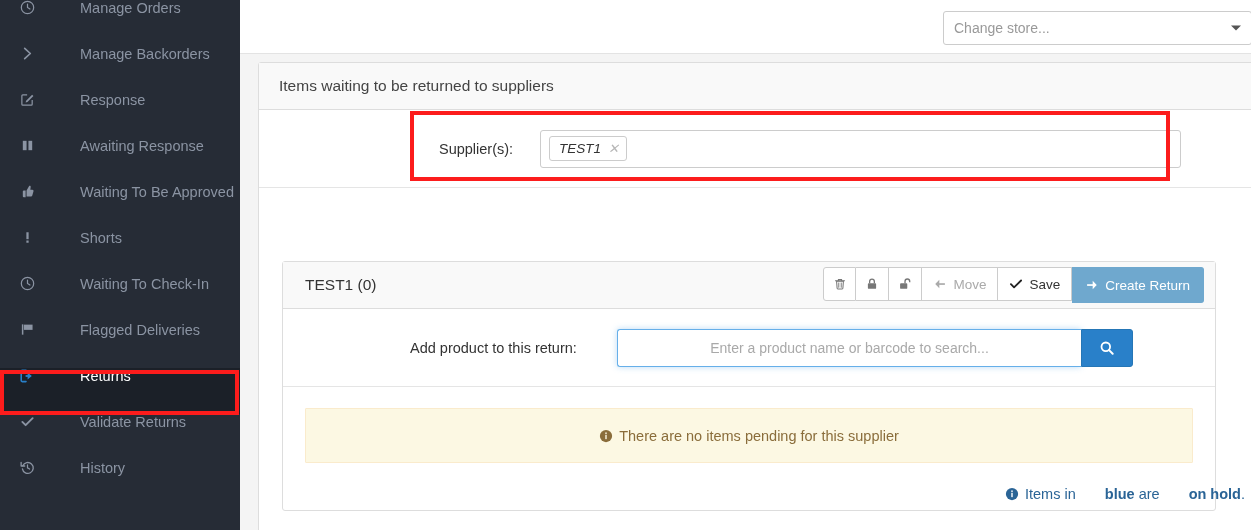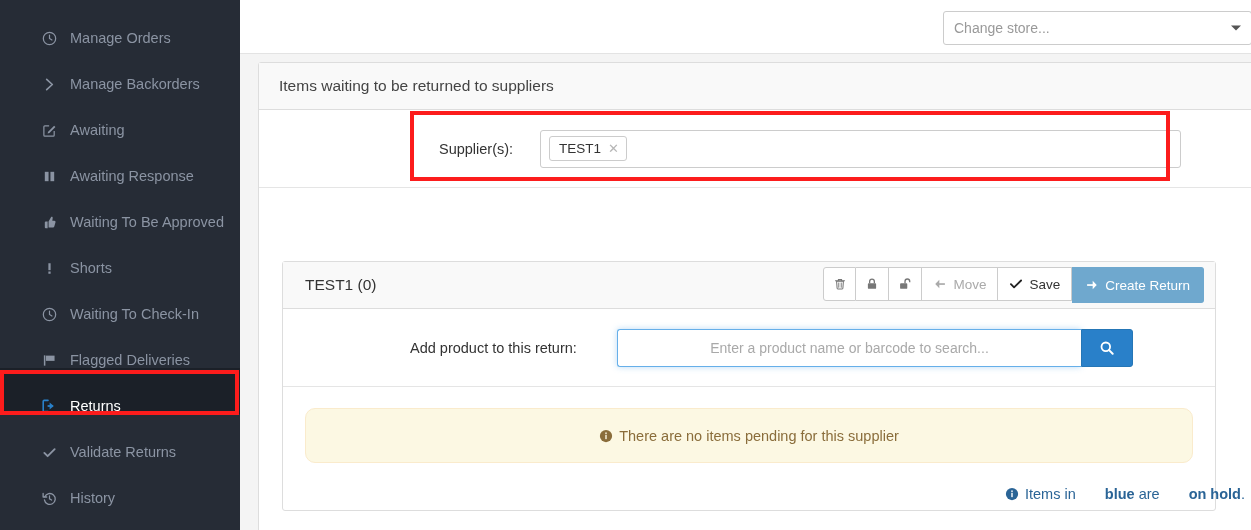--- a/index.html
+++ b/index.html
@@ -16,26 +16,27 @@
   .app { position: relative; width: 1251px; height: 530px; }
 
   
   .sidebar {
     position: absolute; left: 0; top: 0;
     width: 240px; height: 530px;
     background: #262c36;
   }
   .nav-item {
     position: relative;
-    display: flex; align-items: flex-end;
+    display: flex; align-items: flex-start;
     height: 46px;
-    padding-left: 36px;
+    padding-left: 14px;
     color: #8b94a3;
     font-size: 14.5px;
     cursor: pointer;
+    gap: 32px;
   }
   .nav-item .nav-icon {
     width: 26px; min-width: 26px;
     display: inline-flex; align-items: center; justify-content: center;
     margin-right: 8px;
     color: #8b94a3;
   }
   .nav-item .nav-label { white-space: nowrap; }
   .nav-item.active {
     background: #1b2028;
@@ -119,20 +120,21 @@
   }
   .tag-field {
     position: absolute; left: 281px; top: 50%;
     transform: translateY(-50%);
     width: 641px; height: 38px;
     border: 1px solid #cccccc;
     border-radius: 3px;
     background: #ffffff;
     display: flex; align-items: center;
     padding-left: 8px;
+    font-style: italic;
   }
   .tag {
     display: inline-flex; align-items: center;
     height: 25px;
     padding: 0 7px 0 9px;
     border: 1px solid #cccccc;
     border-radius: 3px;
     background: #ffffff;
     font-size: 13.5px;
     color: #333333;
@@ -247,21 +249,21 @@
     display: flex; align-items: center; justify-content: center;
     cursor: pointer;
   }
 
   
   .alert {
     position: absolute; left: 22px; top: 146px;
     width: 888px; height: 55px;
     background: #fcf8e3;
     border: 1px solid #faebcc;
-    border-radius: 10px;
+    border-radius: 1px;
     display: flex; align-items: center; justify-content: center;
     font-size: 14.5px;
     color: #8a6d3b;
   }
   .alert .bi { margin-right: 6px; display: inline-flex; align-items: center; }
 
   
   .footer-note {
     position: absolute; right: 12px; top: 423px;
     font-size: 14.5px;
@@ -300,21 +302,21 @@
       <span class="nav-label">Manage Backorders</span>
     </div>
 
     <div class="nav-item">
       <span class="nav-icon">
         <svg width="15" height="15" viewBox="0 0 16 16">
             <path d="M13 8.6V13a1 1 0 0 1-1 1H3a1 1 0 0 1-1-1V4a1 1 0 0 1 1-1h4.6" fill="none" stroke="currentColor" stroke-width="1.3"></path>
             <path d="M6.5 9.2l6.4-6.4 1.4 1.4-6.4 6.4-1.9.5z" fill="currentColor"></path>
           </svg>
       </span>
-      <span class="nav-label">Awaiting</span>
+      <span class="nav-label">Response</span>
     </div>
 
     <div class="nav-item">
       <span class="nav-icon">
         <svg width="15" height="15" viewBox="0 0 16 16">
             <rect x="3" y="3" width="4" height="10" fill="currentColor"></rect>
             <rect x="9" y="3" width="4" height="10" fill="currentColor"></rect>
           </svg>
       </span>
       <span class="nav-label">Awaiting Response</span>

